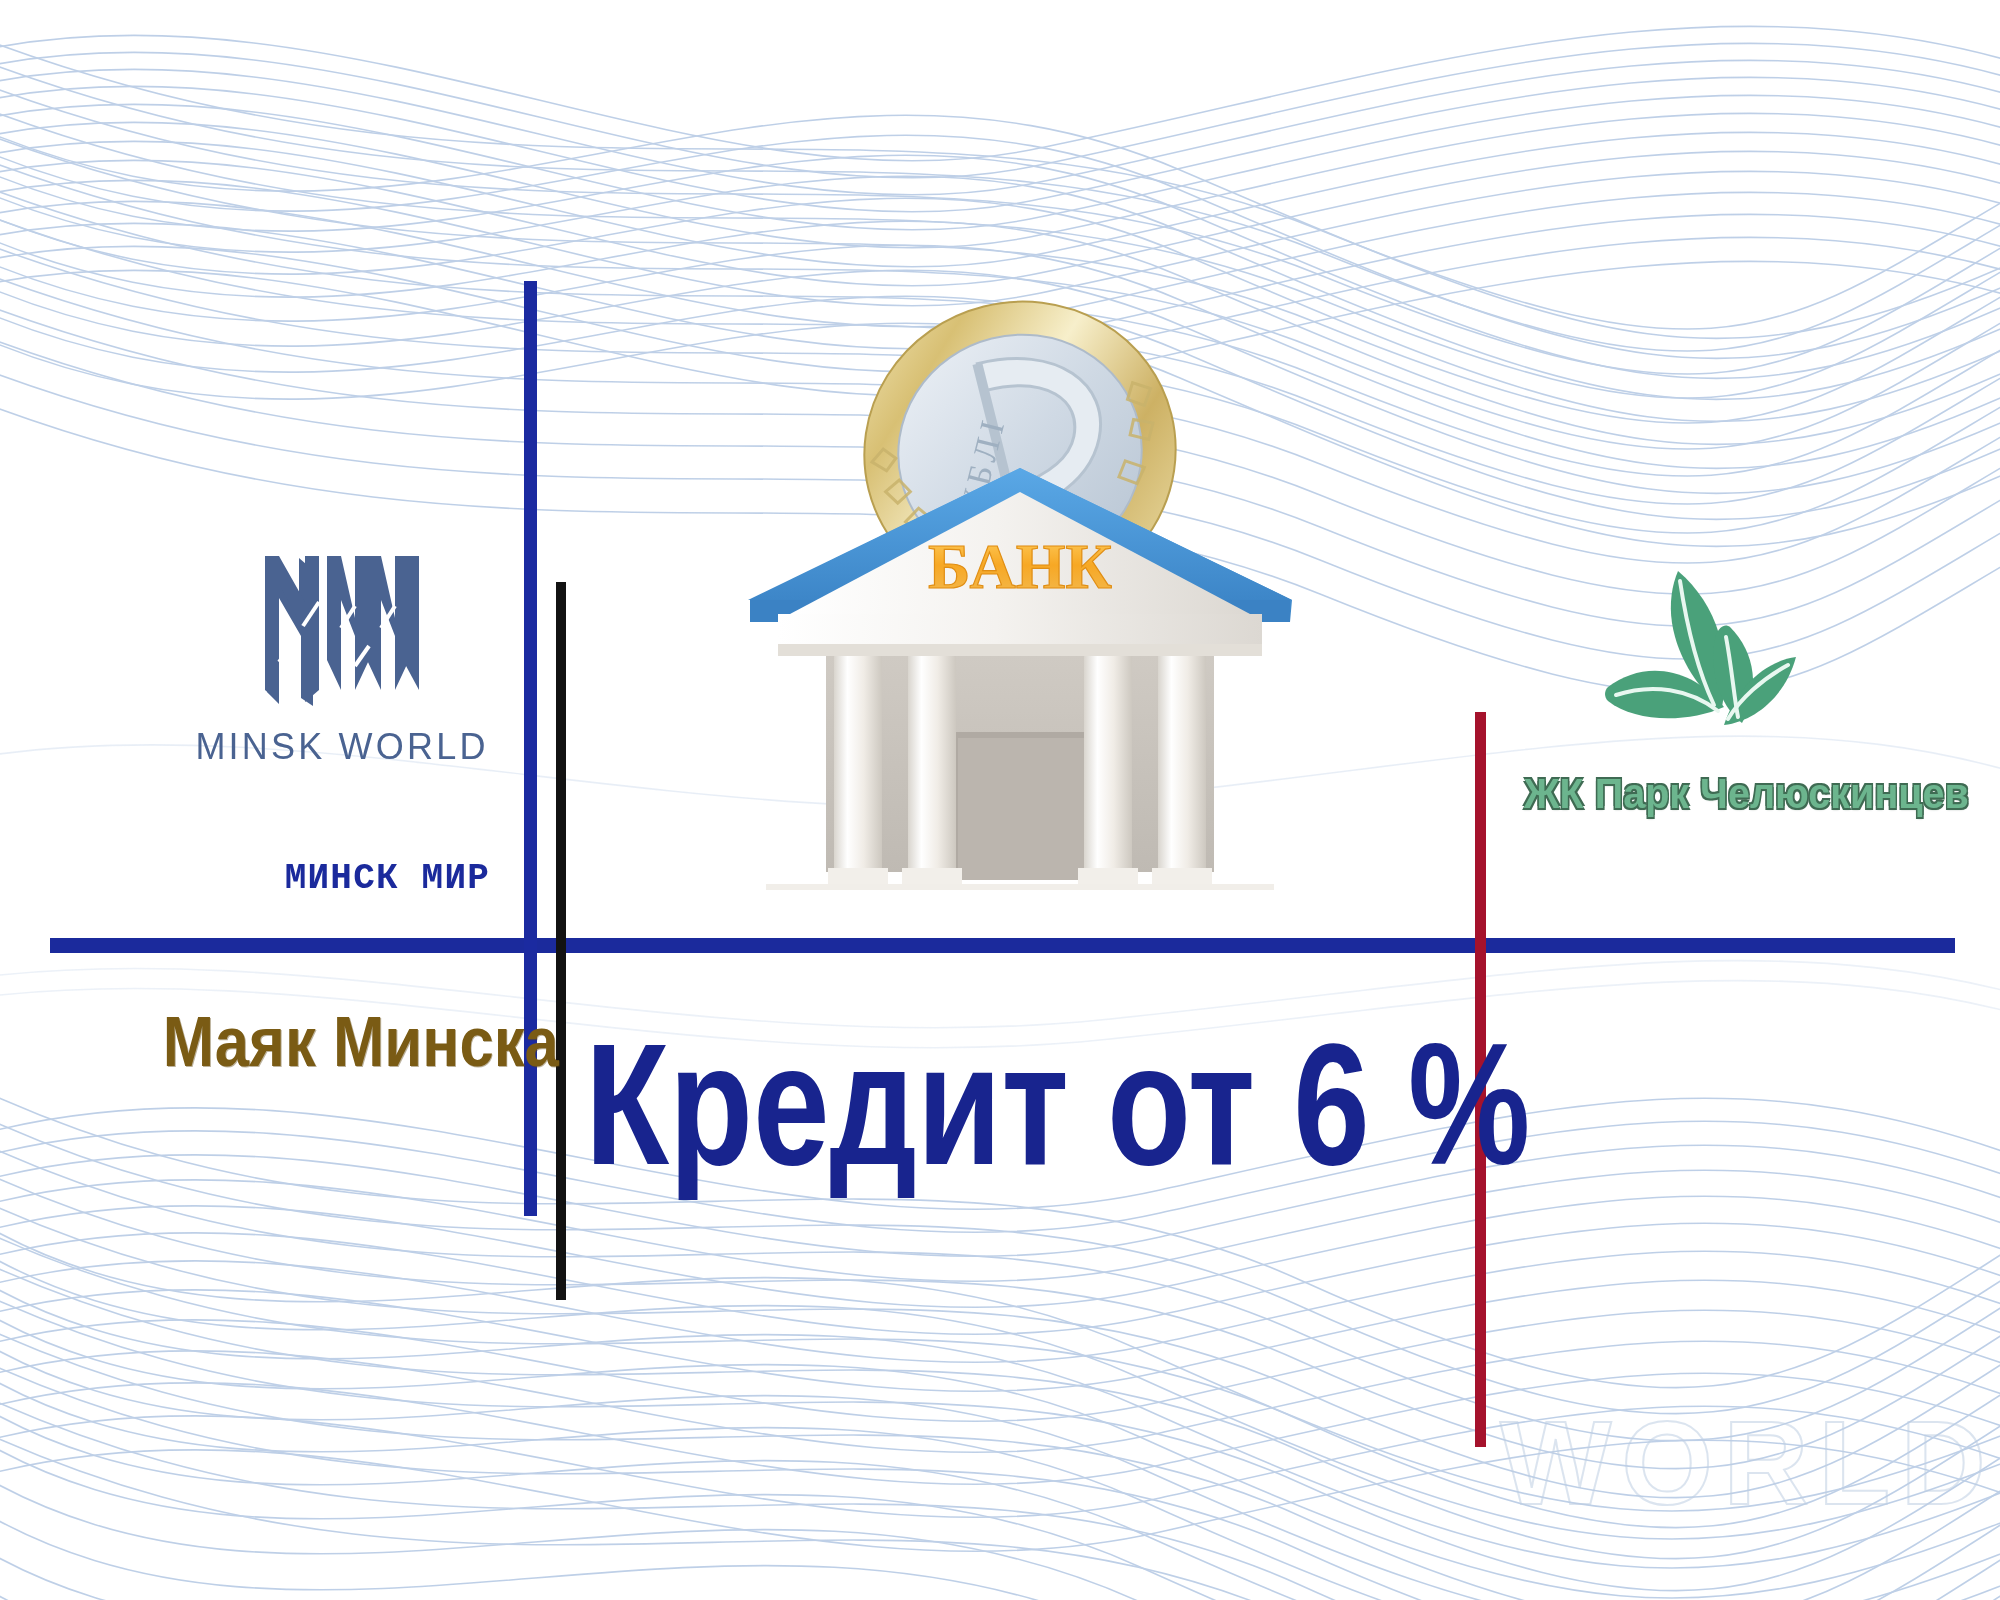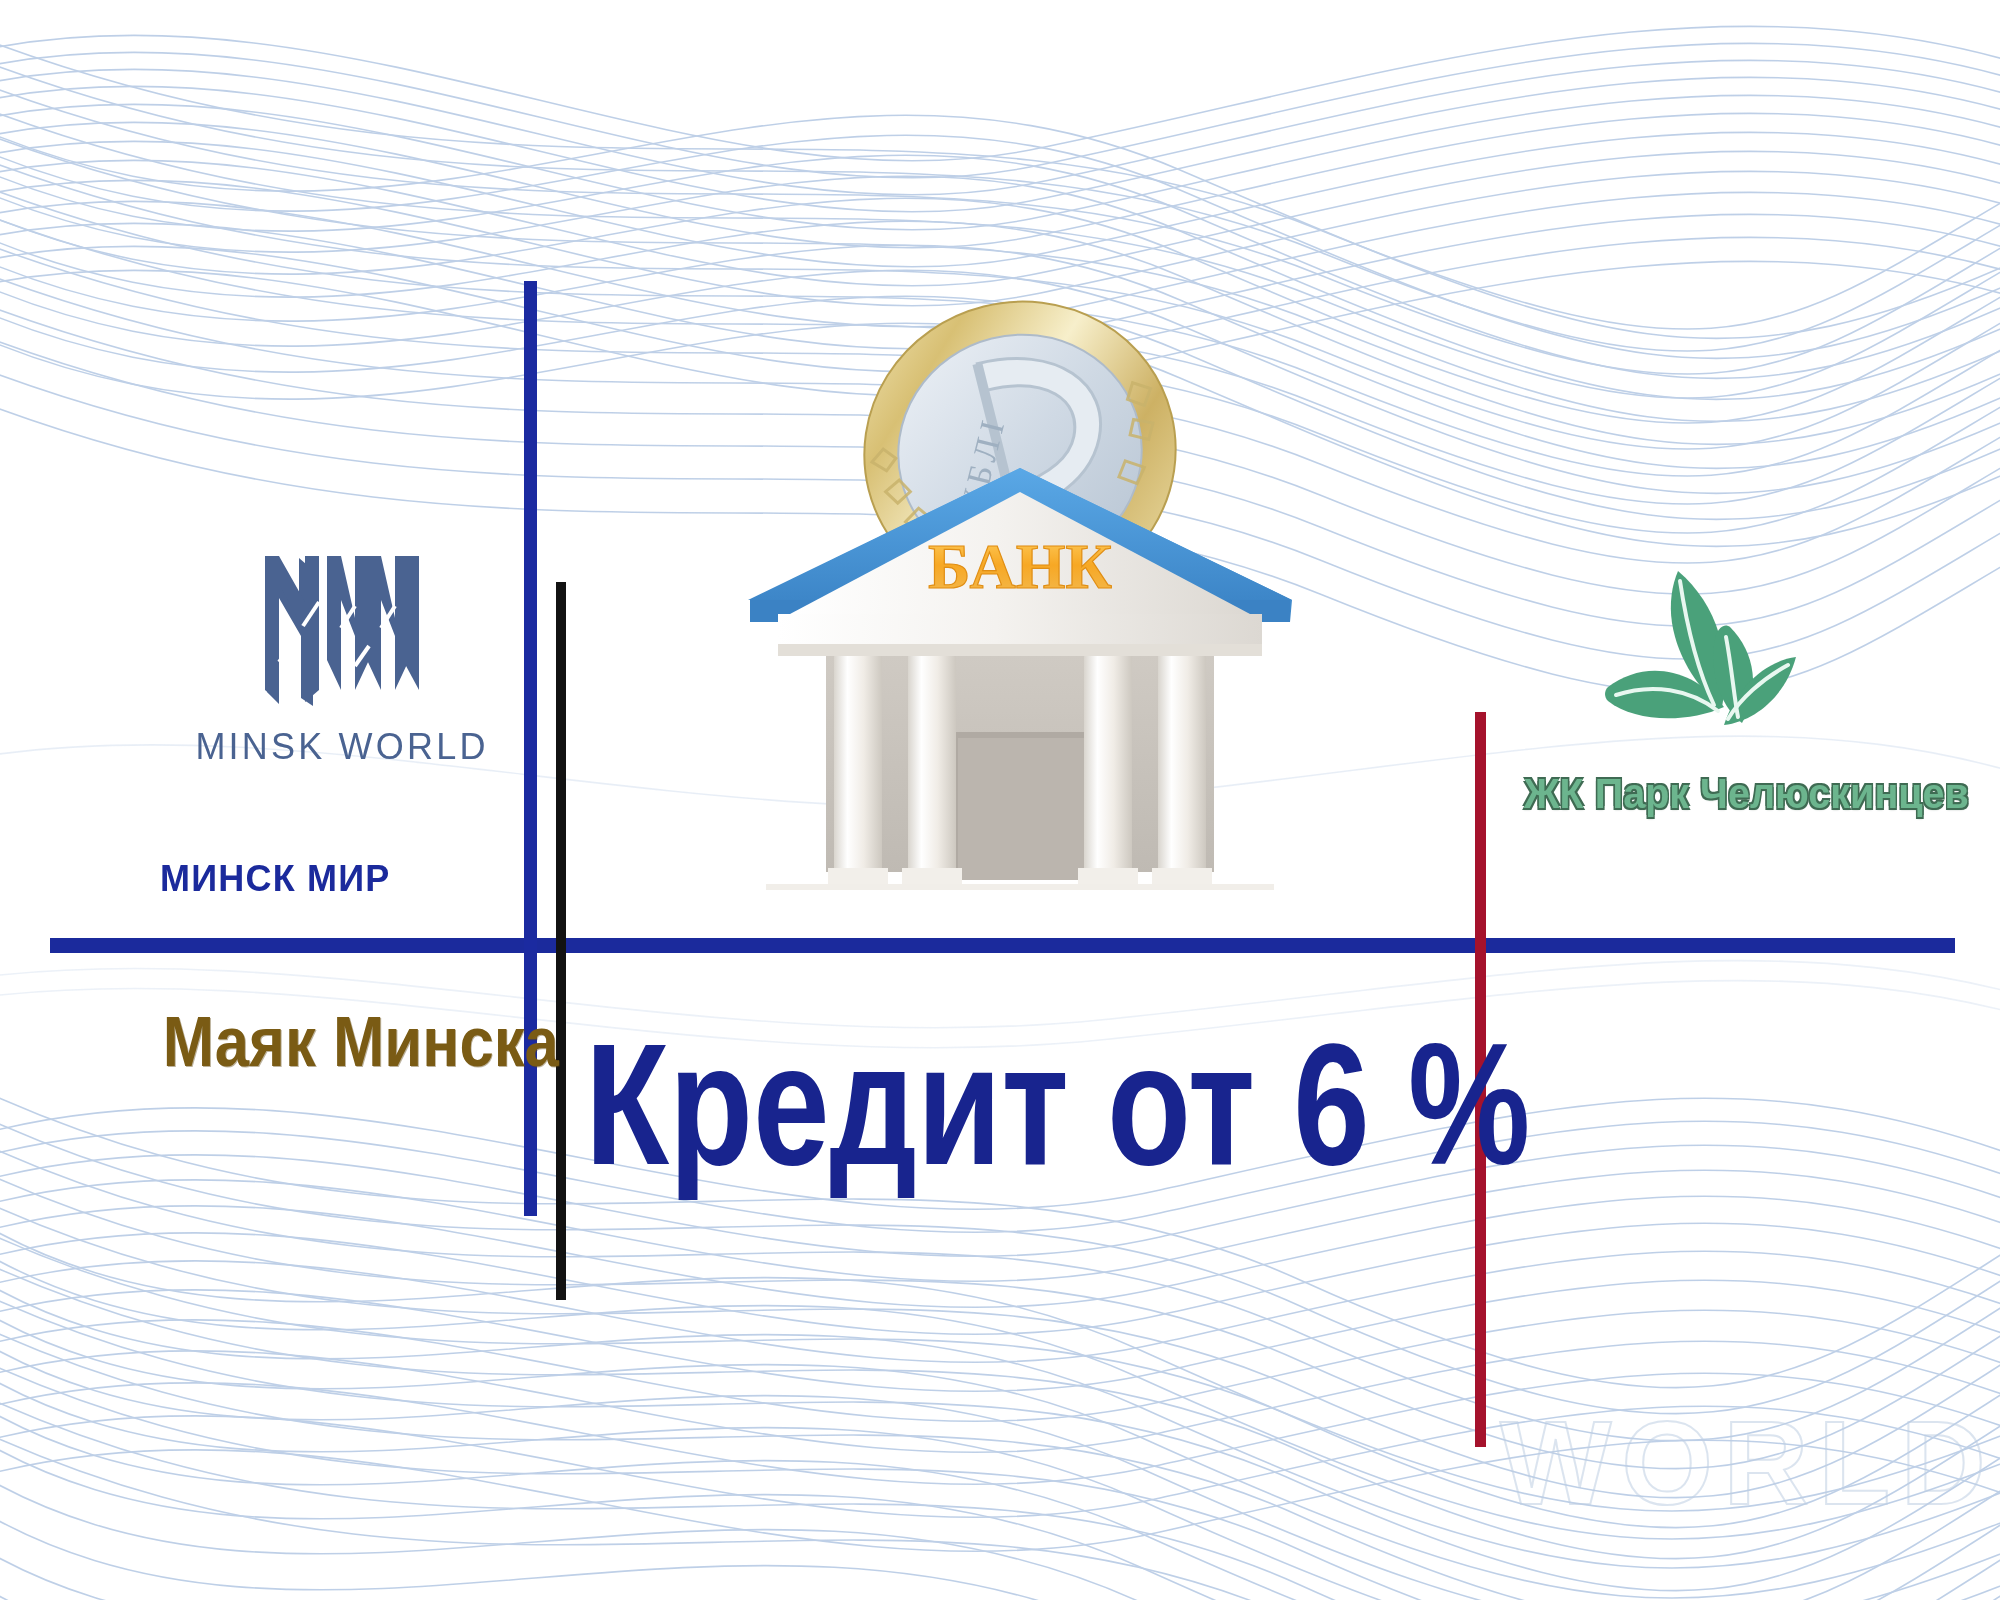--- a/index.html
+++ b/index.html
@@ -28,23 +28,23 @@
 
   
   .mw-block{position:absolute;left:152px;top:540px;width:300px;text-align:center;margin-left:40px;}
   .mw-mark{display:block;margin:0 auto;}
   .mw-word{
     display:block;margin-top:16px;
     font-size:36px;letter-spacing:3.2px;font-weight:400;
     color:#4a6391;font-family:"Liberation Sans",sans-serif;white-space:nowrap;
   }
   .minsk-mir{
-    position:absolute;left:160px;top:858px;width:330px;text-align:left;
+    position:absolute;left:160px;top:858px;width:330px;text-align:right;
     font-size:36px;font-weight:bold;letter-spacing:1.2px;color:#1b2a9c;
-    font-family:Liberation Sans, sans-serif;
+    font-family:Liberation Mono, monospace;
   }
   .mayak{
     position:absolute;left:140px;top:1002px;width:380px;text-align:center;
     font-size:70px;font-weight:bold;color:#7a5b14;
     font-family:"Liberation Sans Narrow","Liberation Sans",sans-serif;
     transform:scaleX(.88);transform-origin:center;white-space:nowrap;
     text-shadow:1px 1px 0 rgba(90,66,10,.4);
   }
 
   

